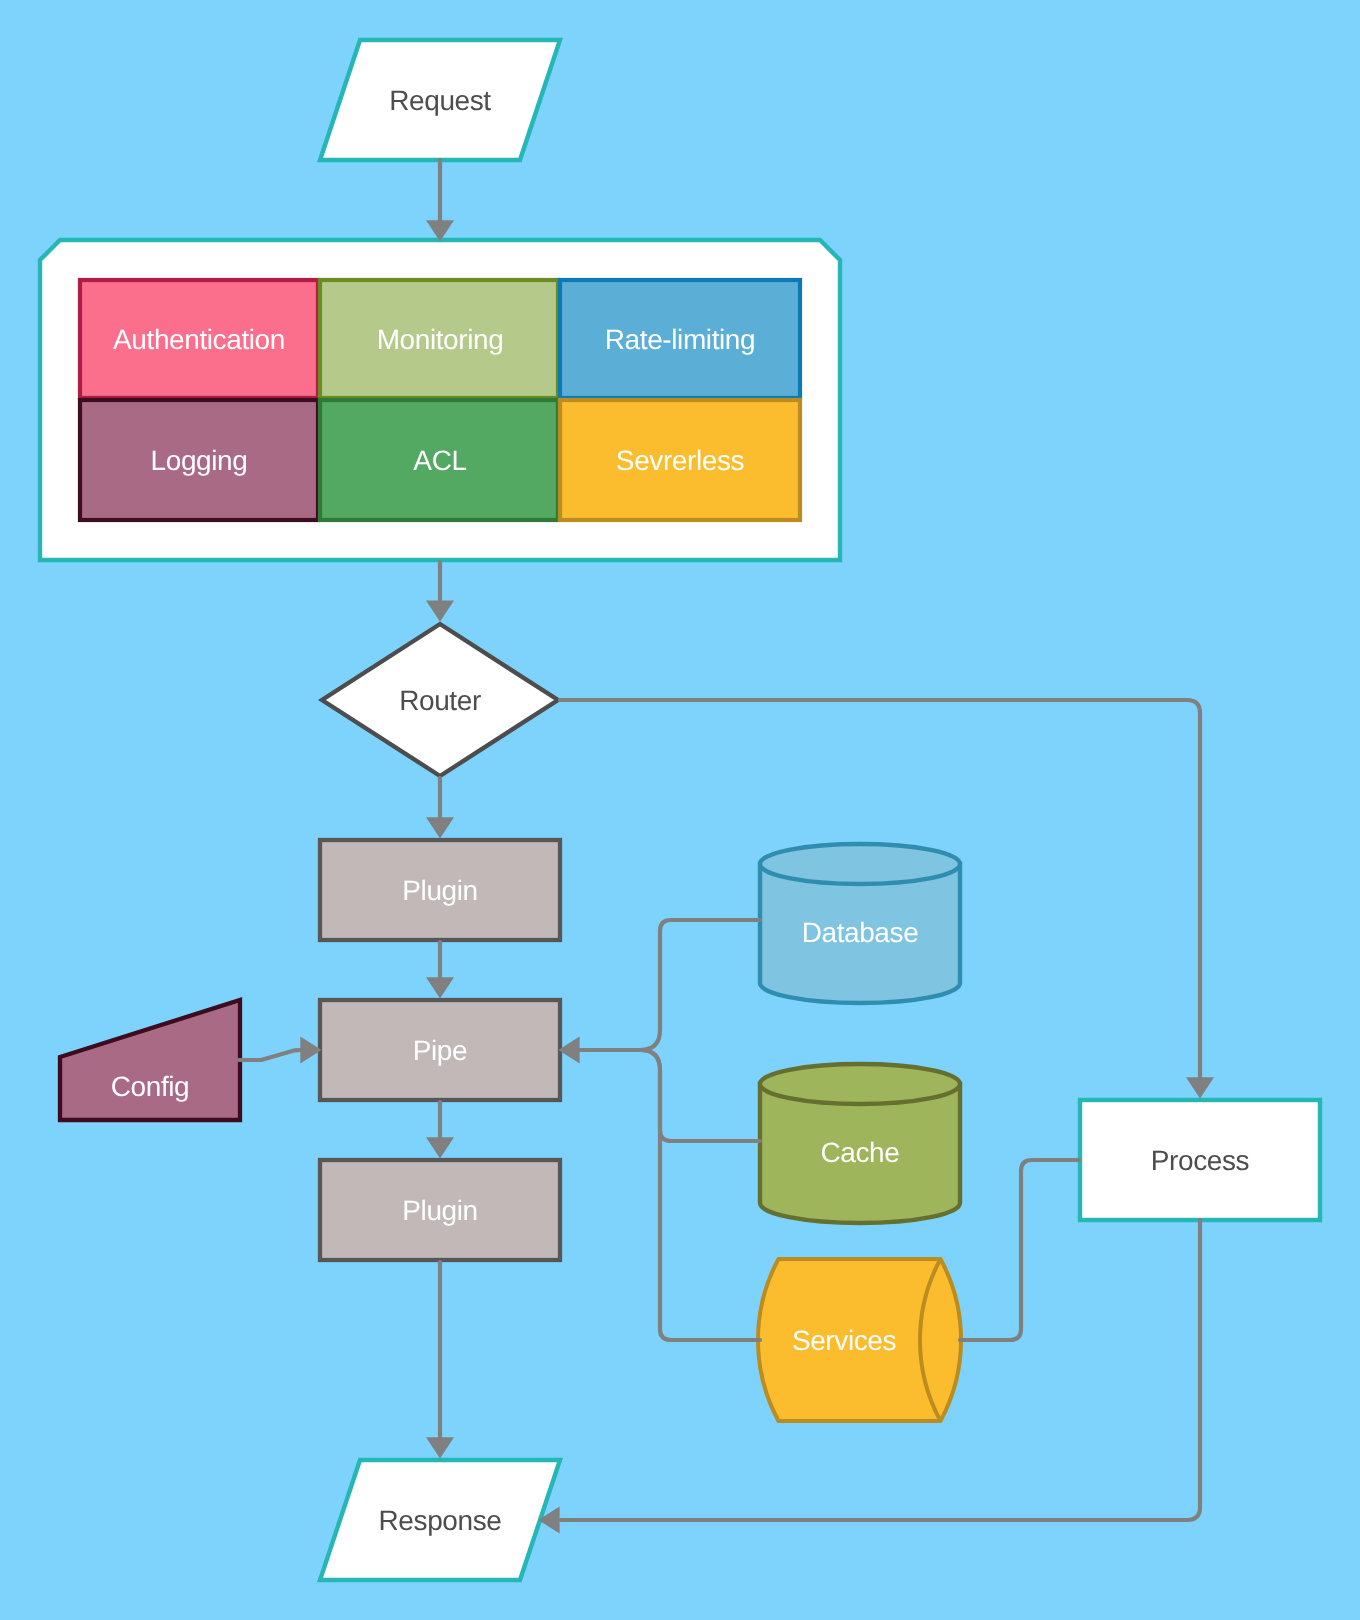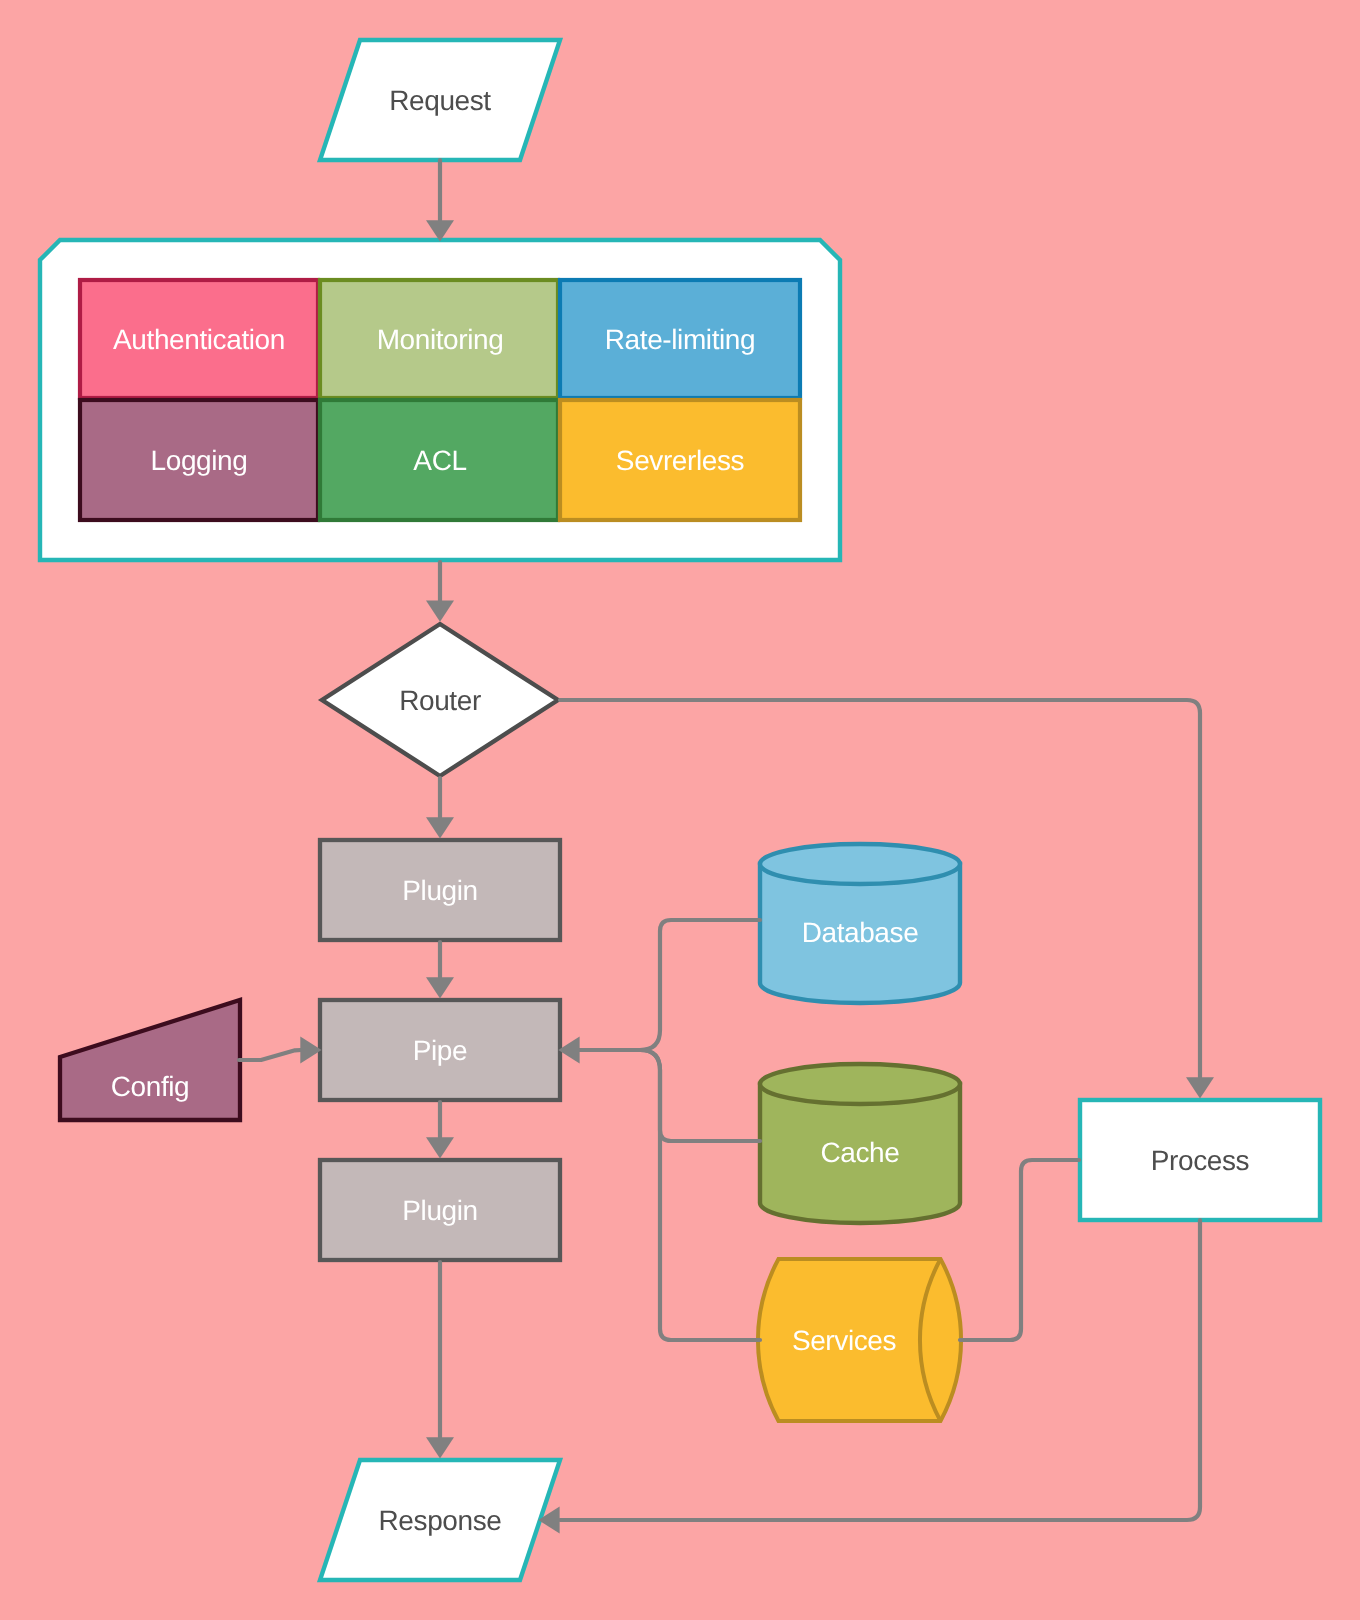--- a/index.html
+++ b/index.html
@@ -1,16 +1,16 @@
 <!DOCTYPE html>
 <html><head>
 <meta charset="utf-8">
 <style>
   html,body{margin:0;padding:0;background:#000;width:1360px;height:1620px;overflow:hidden;}
-  .diagram{position:relative;width:1360px;height:1620px;background:#fca5a5;text-decoration:underline;}
+  .diagram{position:relative;width:1360px;height:1620px;background:#7dd3fc;text-decoration:underline;}
   svg{display:block;shape-rendering:geometricPrecision;}
   text{font-family:"Liberation Sans",sans-serif;font-size:28px;letter-spacing:-0.4px;
        dominant-baseline:central;text-anchor:middle;
        transform:translateZ(0);text-rendering:geometricPrecision;}
   .t-dark{fill:#4d4d4d;}
   .t-light{fill:#ffffff;}
   .edge{fill:none;stroke:#808080;stroke-width:4.2px;stroke-linecap:round;stroke-linejoin:round;}
   .ahead{fill:#808080;stroke:none;}
 </style>
 </head>

